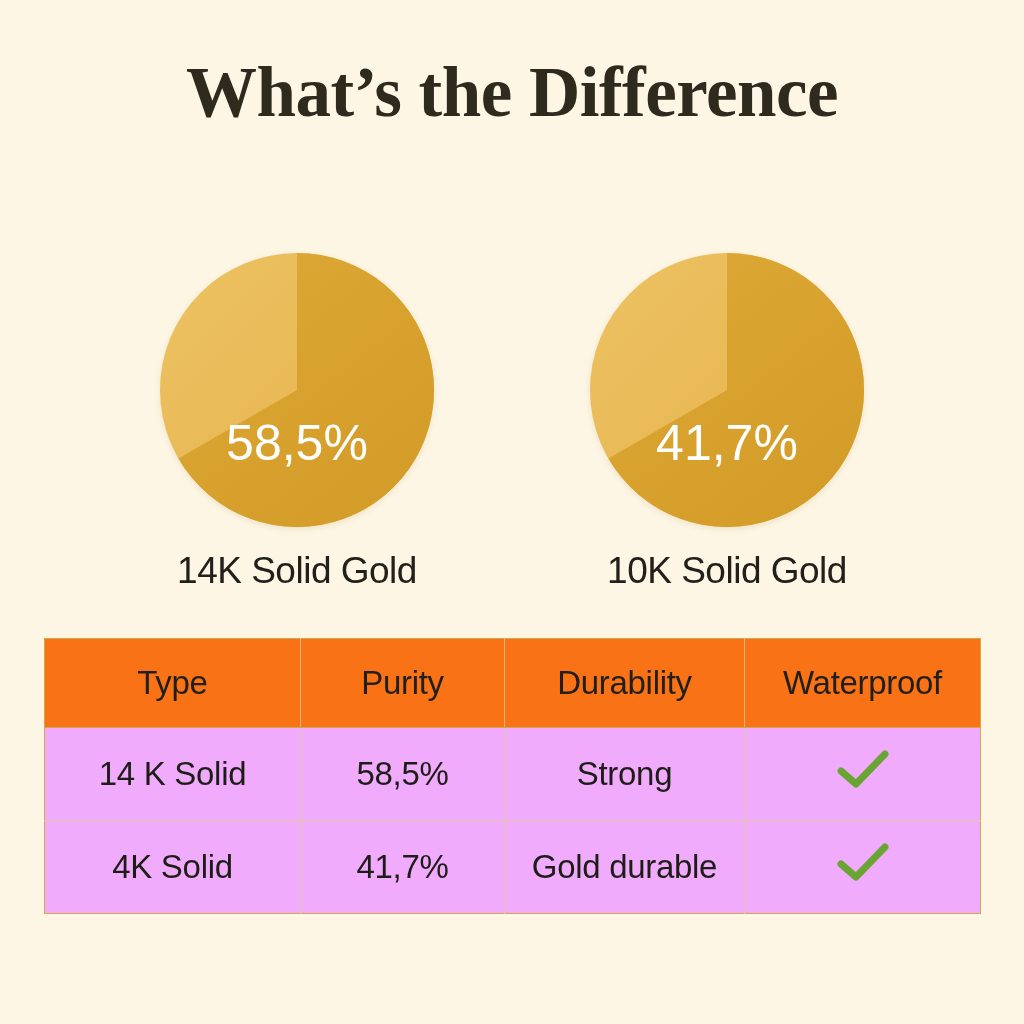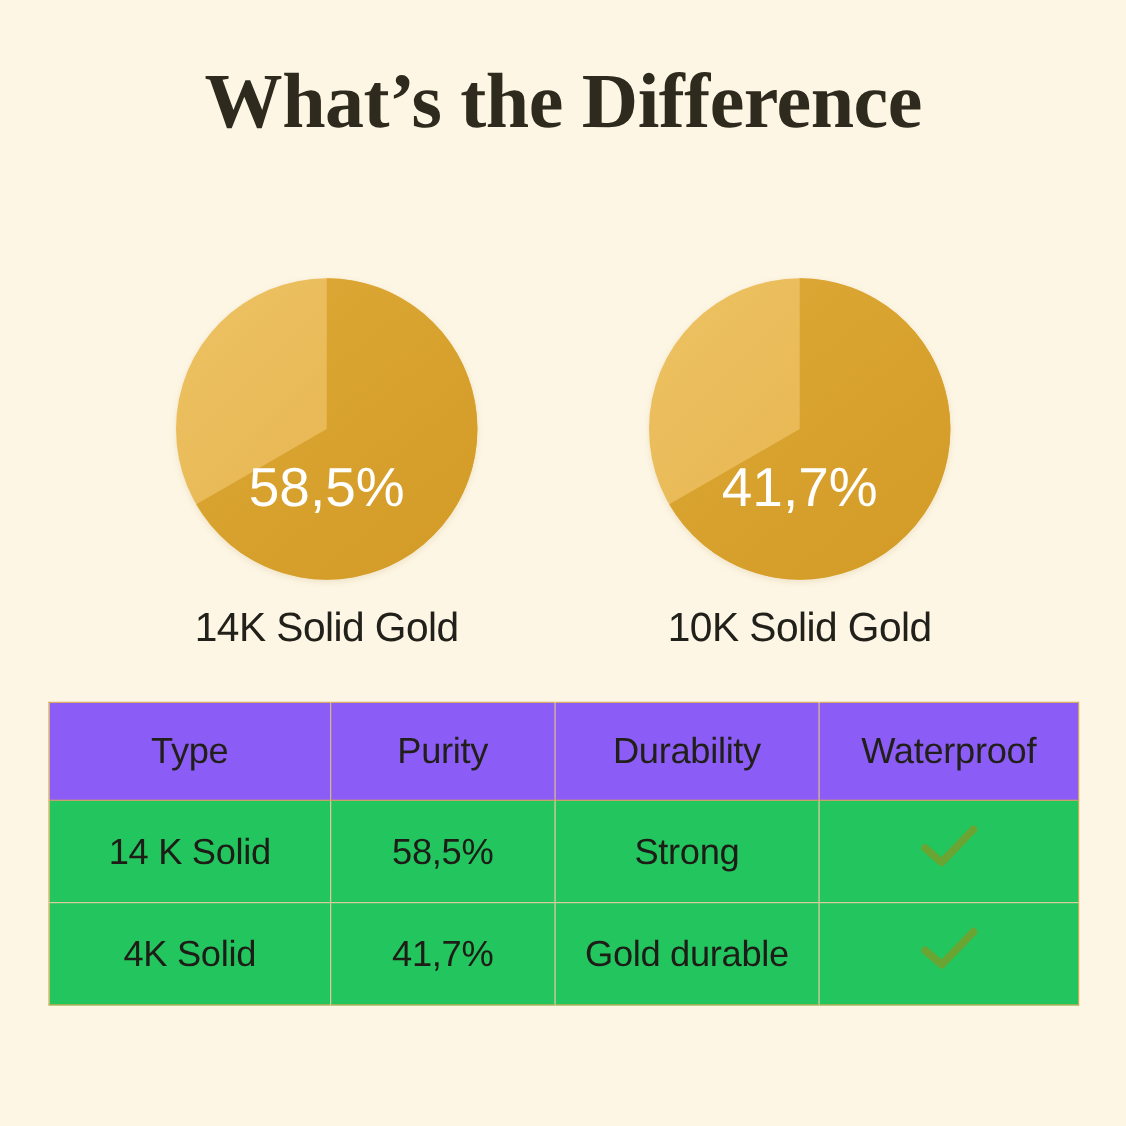--- a/index.html
+++ b/index.html
@@ -111,21 +111,21 @@
     table-layout: fixed;
     background: #FDFAF0;
     border: 1px solid #D4A74F;
   }
   table.spec col.c1 { width: 256px; }
   table.spec col.c2 { width: 204px; }
   table.spec col.c3 { width: 240px; }
   table.spec col.c4 { width: 236px; }
 
   table.spec thead th {
-    background: #8b5cf6;
+    background: #f97316;
     height: 88px;
     font-family: "Liberation Sans", sans-serif;
     font-size: 33px;
     font-weight: 400;
     color: #211F19;
     text-align: center;
     border-right: 1px solid #D9B978;
     border-bottom: 1px solid #D4A74F;
     padding: 0;
     letter-spacing: -0.3px;
@@ -138,21 +138,21 @@
     font-family: "Liberation Sans", sans-serif;
     font-size: 33px;
     font-weight: 400;
     color: #1E1C17;
     text-align: center;
     border-right: 1px solid #E0C89A;
     border-bottom: 1px solid #E0C89A;
     padding: 0;
     letter-spacing: -0.3px;
     white-space: nowrap;
-    background: #22c55e;
+    background: #f0abfc;
   }
   table.spec tbody td:last-child { border-right: none; }
   table.spec tbody tr:last-child td { border-bottom: none; }
 
   .check {
     display: inline-block;
     line-height: 1;
   }
   .check svg { display: block; }
 </style>

